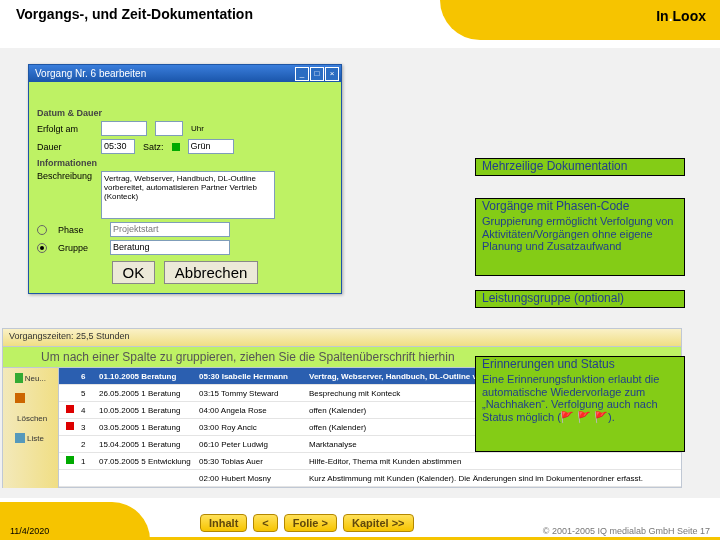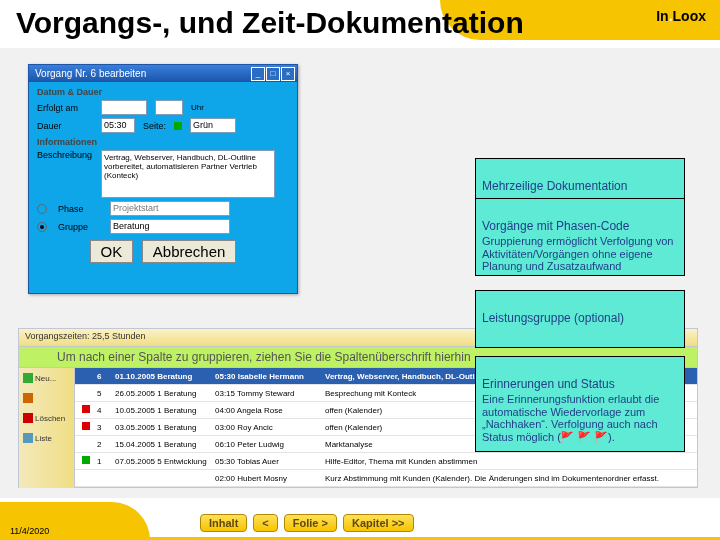--- a/index.html
+++ b/index.html
@@ -1,55 +1,55 @@
 <!DOCTYPE html>
 <html><head>
 <meta charset="utf-8">
 <style>
   * { box-sizing: border-box; margin: 0; padding: 0; }
   body { width: 720px; height: 540px; font-family: Arial, sans-serif; background: #fff; position: relative; overflow: hidden; }
   .header { position: relative; height: 48px; }
   .header .curve { position: absolute; top: 0; right: 0; width: 280px; height: 40px; background: #f6c400; border-bottom-left-radius: 40px; }
-  .header .title { position: absolute; left: 16px; top: 6px; font-size: 30px; font-weight: bold; color: #000; }
+  .header .title { position: absolute; left: 16px; top: 6px; font-size: 14px; font-weight: bold; color: #000; }
   .header .logo { position: absolute; right: 14px; top: 8px; font-size: 14px; font-weight: bold; color: #000; }
   .header .logo .dot { color: #fff; }
   .main { position: relative; height: 450px; background: #f1f1f1; }
-  .dialog { position: absolute; left: 28px; top: 16px; width: 270px; height: 230px; background: #0ea5e9; border: 1px solid #1f56a4; font-size: 9px; box-shadow: 1px 1px 3px rgba(0,0,0,.3); }
+  .dialog { position: absolute; left: 28px; top: 16px; width: 314px; height: 230px; background: #bef264; border: 1px solid #1f56a4; font-size: 9px; box-shadow: 1px 1px 3px rgba(0,0,0,.3); }
   .dialog-title { background: linear-gradient(#3a7edc,#1a55aa); color: #fff; padding: 3px 6px; font-size: 10px; position: relative; }
   .dialog-title .wbtns { position: absolute; right: 2px; top: 2px; display: flex; gap: 1px; }
   .dialog-title .wbtn { width: 14px; height: 14px; background: #2b6dc2; border: 1px solid #fff; font-size: 8px; text-align: center; line-height: 11px; color: #fff; }
-  .dialog-body { padding: 1px 8px; }
+  .dialog-body { padding: 22px 8px; }
   .section-lbl { font-weight: bold; margin: 4px 0 3px; font-size: 9px; color: #444; }
   .fld-row { display: flex; gap: 8px; margin-bottom: 3px; align-items: center; }
   .fld-row .lbl { width: 56px; color: #000; }
   .fld-row .inp { background: #fff; border: 1px solid #7f9db9; padding: 1px 2px; height: 15px; font-size: 9px; }
   .textarea { background: #fff; border: 1px solid #7f9db9; width: 174px; height: 48px; padding: 2px; font-size: 8px; overflow: hidden; }
   .radio { width: 10px; height: 10px; border: 1px solid #666; border-radius: 50%; display: inline-block; margin-right: 3px; position: relative; }
   .radio.on::after { content:""; position:absolute; width:4px; height:4px; background:#000; border-radius:50%; top:2px; left:2px; }
   .dialog-btns { text-align: center; margin-top: 6px; }
   .dbtn { display: inline-block; border: 1px solid #888; background: #ece9d8; padding: 2px 10px; font-size: 15px; margin: 0 3px; }
-  .grid { position: absolute; left: 18px; top: 280px; width: 680px; height: 160px; background: #fff; border: 1px solid #c0c8d4; font-size: 8px; }
+  .grid { position: absolute; left: 2px; top: 280px; width: 680px; height: 160px; background: #fff; border: 1px solid #c0c8d4; font-size: 8px; }
   .grid-top { background: linear-gradient(#faf1c7,#f0de84); height: 18px; padding: 2px 6px; font-size: 9px; color: #333; border-bottom: 1px solid #c0c8d4; }
   .grid-hint { padding: 3px 38px; color: #555; font-size: 12px; border-bottom: 1px solid #c0c8d4; background:#bef264; }
   .grid-body { display: flex; height: 120px; }
   .grid-side { width: 56px; background: linear-gradient(90deg,#f3e9ba,#f0de84); border-right:1px solid #c0c8d4; }
-  .side-btn { display: flex; align-items:center; gap:2px; padding: 5px 4px; font-size: 8px; color: #333; }
+  .side-btn { display: flex; align-items:center; gap:2px; padding: 5px 12px; font-size: 8px; color: #333; }
   .side-btn .ico { width:10px; height:10px; display:inline-block; }
   .grid-rows { flex: 1; overflow: hidden; }
   .grow { display: flex; border-bottom: 1px solid #e4e4e4; height: 17px; align-items: center; }
   .grow.sel { background: #2b5fb0; color: #fff; font-weight: bold; }
   .gc-flag { width: 22px; text-align: center; }
   .gc-nr { width: 18px; }
   .gc-date { width: 100px; }
   .gc-dur { width: 110px; }
   .gc-desc { flex: 1; padding-right: 4px; }
   .flag { display:inline-block; width:8px; height:8px; }
   .flag.red { background:#d00; }
   .flag.green { background:#0a0; }
-  .callout { position: absolute; background: #5eead4; border: 1px solid #000; padding: 20px 6px; font-size: 11px; }
+  .callout { position: absolute; background: #84cc16; border: 1px solid #000; padding: 0 6px; font-size: 11px; }
   .callout .ttl { color: #23408a; font-size: 12px; margin-bottom: 2px; }
   .callout p { color: #23408a; font-size: 11px; line-height: 1.15; }
   #co1 { left: 475px; top: 110px; width: 210px; }
   #co2 { left: 475px; top: 150px; width: 210px; height: 78px; }
   #co3 { left: 475px; top: 242px; width: 210px; }
   #co4 { left: 475px; top: 308px; width: 210px; height: 96px; }
   .footer { position: absolute; bottom: 0; left: 0; width: 720px; height: 42px; }
   .footer .curve { position:absolute; left:0; bottom:0; width:150px; height:38px; background:#f6c400; border-top-right-radius: 38px; }
   .footer .line { position:absolute; left:0; bottom:0; width:720px; height:3px; background:#f6c400; }
   .footer .date { position:absolute; left:10px; bottom:4px; font-size:9px; color:#000; }
@@ -81,21 +81,21 @@
       <div class="section-lbl">Datum &amp; Dauer</div>
       <div class="fld-row">
         <span class="lbl">Erfolgt am</span>
         <span class="inp" style="width:46px"></span>
         <span class="inp" style="width:28px"></span>
         <span style="font-size:8px">Uhr</span>
       </div>
       <div class="fld-row">
         <span class="lbl">Dauer</span>
         <span class="inp" style="width:34px">05:30</span>
-        <span>Seite:</span>
+        <span>Satz:</span>
         <span style="width:8px;height:8px;background:#0a0;display:inline-block"></span>
         <span class="inp" style="width:46px">Grün</span>
       </div>
       <div class="section-lbl">Informationen</div>
       <div class="fld-row" style="align-items:flex-start">
         <span class="lbl">Beschreibung</span>
         <div class="textarea">Vertrag, Webserver, Handbuch, DL-Outline vorbereitet, automatisieren Partner Vertrieb (Konteck)</div>
       </div>
       <div class="fld-row">
         <span class="radio"></span>
@@ -209,13 +209,14 @@
 <div class="footer">
   <div class="line"></div>
   <div class="curve"></div>
   <div class="date">11/4/2020</div>
   <div class="navs">
     <span class="navbtn">Inhalt</span>
     <span class="navbtn">&lt;</span>
     <span class="navbtn">Folie &gt;</span>
     <span class="navbtn">Kapitel &gt;&gt;</span>
   </div>
+  <div class="copy">© 2001-2005 IQ medialab GmbH   Seite 17</div>
 </div>
 
 </body></html>

